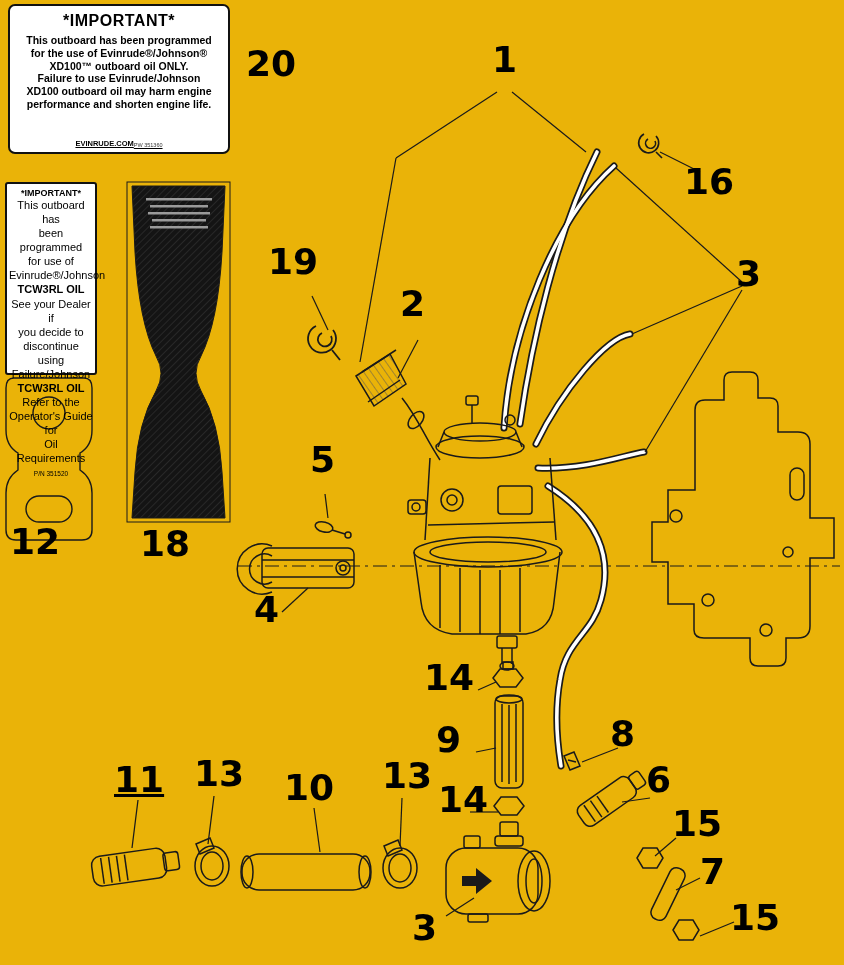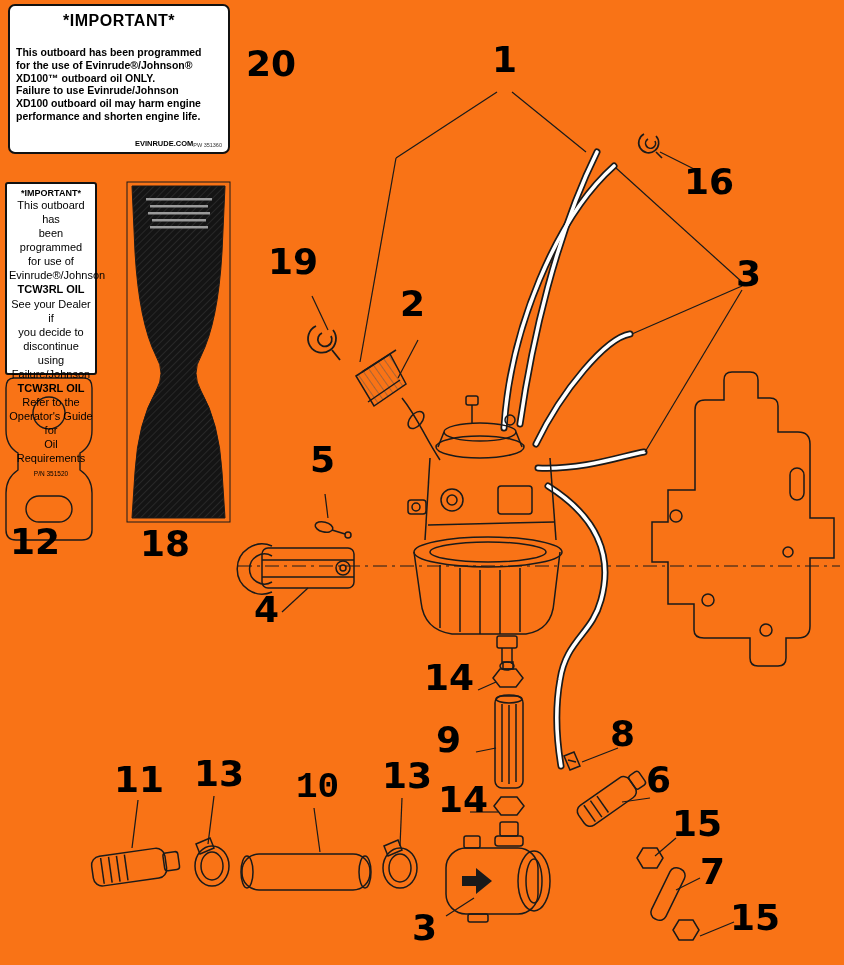--- a/index.html
+++ b/index.html
@@ -1,27 +1,27 @@
 <!DOCTYPE html>
 <html><head>
 <meta charset="utf-8">
 <style>
   html,body{margin:0;padding:0;background:#fff;}
-  .stage{position:relative;width:844px;height:965px;background:#f97316;overflow:hidden;
+  .stage{position:relative;width:844px;height:965px;background:#eab308;overflow:hidden;
          font-family:"Liberation Sans",sans-serif;color:#000;}
   svg{position:absolute;left:0;top:0;}
   .callout{position:absolute;font-family:"DejaVu Sans",sans-serif;font-weight:700;
            font-size:36px;line-height:1;color:#000;white-space:nowrap;}
   
   .label-xd100{position:absolute;left:8px;top:4px;width:222px;height:150px;
     border:2px solid #111;border-radius:7px;background:#fff;box-sizing:border-box;
     padding:6px 6px 4px;display:flex;flex-direction:column;}
   .label-xd100 .ttl{text-align:center;font-weight:700;font-size:16px;letter-spacing:.5px;}
-  .label-xd100 .body{margin-top:16px;text-align:left;font-weight:700;font-size:10.5px;line-height:1.22;}
-  .label-xd100 .foot{margin-top:auto;display:flex;justify-content:flex-end;align-items:flex-end;}
+  .label-xd100 .body{margin-top:4px;text-align:center;font-weight:700;font-size:10.5px;line-height:1.22;}
+  .label-xd100 .foot{margin-top:auto;display:flex;justify-content:center;align-items:flex-end;text-decoration:underline;}
   .label-xd100 .foot .l{font-weight:700;font-size:7.5px;}
   .label-xd100 .foot .r{font-size:5.5px;color:#333;}
   
   .label-tcw3{position:absolute;left:5px;top:182px;width:92px;height:193px;
     border:2px solid #111;border-radius:3px;background:#fff;box-sizing:border-box;
     padding:4px 2px 2px;text-align:center;}
   .label-tcw3 .ttl{font-weight:700;font-size:9px;}
   .label-tcw3 .ln{font-size:11px;line-height:1.28;}
   .label-tcw3 .ln.b{font-weight:700;}
   .label-tcw3 .pn{margin-top:5px;font-size:6.5px;}
@@ -294,23 +294,23 @@
   <div class="callout" style="left:400px;top:286px;">2</div>
   <div class="callout" style="left:736px;top:256px;">3</div>
   <div class="callout" style="left:310px;top:442px;">5</div>
   <div class="callout" style="left:10px;top:524px;">12</div>
   <div class="callout" style="left:140px;top:526px;text-align:center;">18</div>
   <div class="callout" style="left:254px;top:592px;">4</div>
   <div class="callout" style="left:424px;top:660px;">14</div>
   <div class="callout" style="left:436px;top:722px;">9</div>
   <div class="callout" style="left:610px;top:716px;">8</div>
   <div class="callout" style="left:646px;top:762px;">6</div>
-  <div class="callout" style="left:114px;top:762px;">11</div>
+  <div class="callout" style="left:114px;top:762px;text-decoration:underline;">11</div>
   <div class="callout" style="left:194px;top:756px;">13</div>
-  <div class="callout" style="left:296px;top:770px;font-family:Liberation Mono, monospace;">10</div>
+  <div class="callout" style="left:284px;top:770px;">10</div>
   <div class="callout" style="left:382px;top:758px;">13</div>
   <div class="callout" style="left:438px;top:782px;">14</div>
   <div class="callout" style="left:672px;top:806px;">15</div>
   <div class="callout" style="left:700px;top:854px;">7</div>
   <div class="callout" style="left:412px;top:910px;">3</div>
   <div class="callout" style="left:730px;top:900px;">15</div>
 
 </div>
 
 </body></html>

